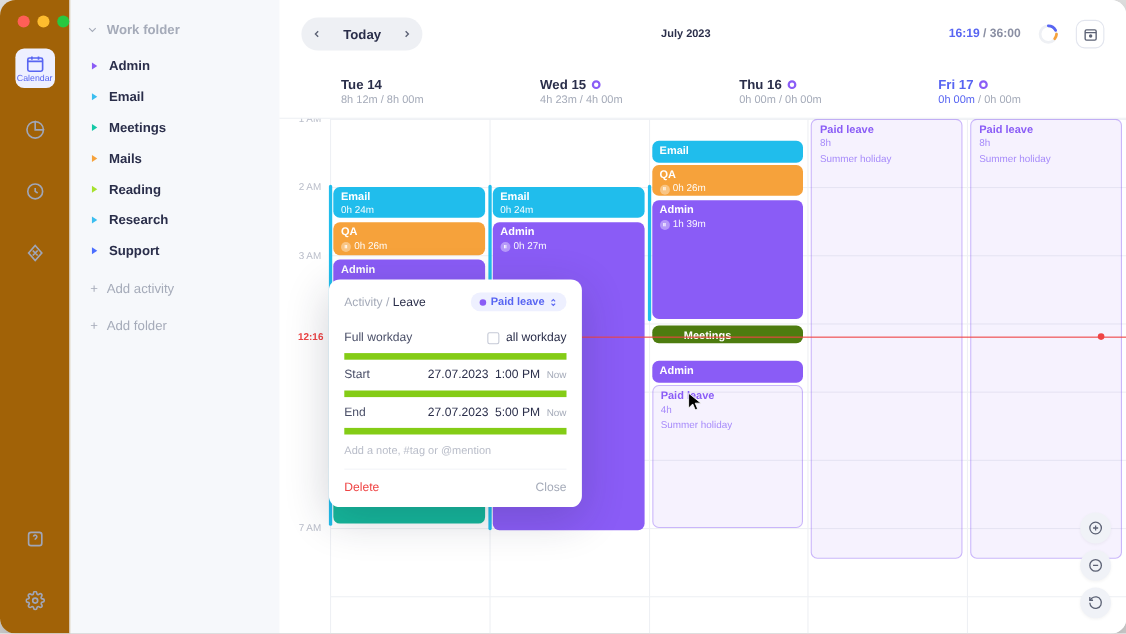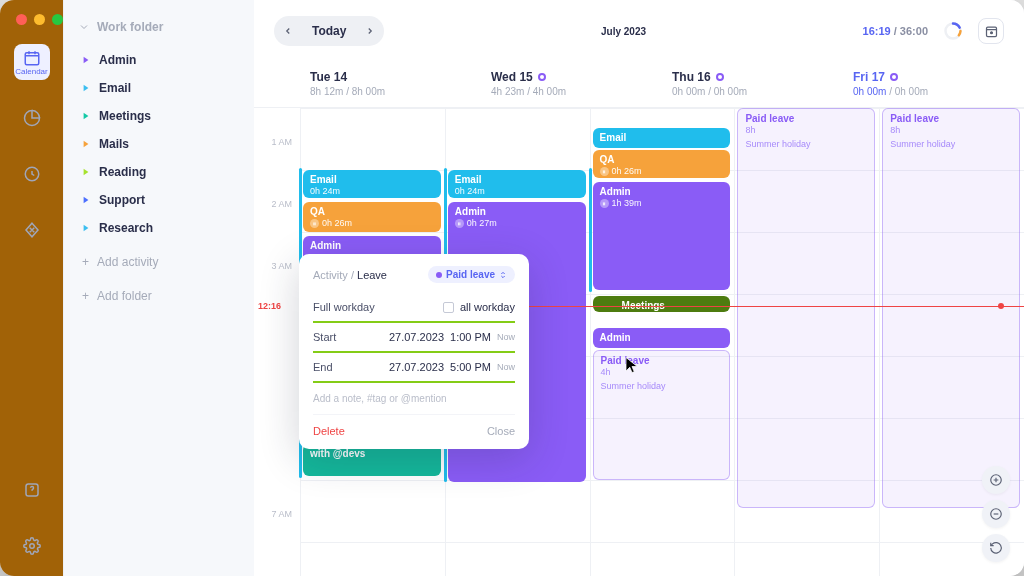--- a/index.html
+++ b/index.html
@@ -35,41 +35,41 @@
 .days-head { display: flex; padding-left: 46px; border-bottom: 1px solid #eef0f4; }
 .day-head { flex: 1; padding: 8px 10px 10px; }
 .day-head .dn { font-size: 12px; font-weight: 700; color: #2a2e4a; display: flex; align-items: center; gap: 5px; }
 .day-head .dt { font-size: 10px; color: #a5abb9; font-weight: 500; margin-top: 2px; }
 .day-head.today .dn { color: #5865f2; }
 .day-head.today .dt .first { color: #5865f2; }
 .dot-o { width: 8px; height: 8px; border: 2px solid #8a5cf6; border-radius: 50%; display: inline-block; }
 
 .grid { flex: 1; display: flex; overflow: hidden; position: relative; }
 .hours-col { width: 46px; flex-shrink: 0; position: relative; }
-.hour-label { position: absolute; right: 8px; font-size: 9px; color: #b9bdc9; transform: translateY(-50%); margin-top: 34px; }
-.now-time { position: absolute; right: 19px; font-size: 9px; color: #ef4444; font-weight: 600; transform: translateY(-50%); }
+.hour-label { position: absolute; right: 8px; font-size: 9px; color: #b9bdc9; transform: translateY(-50%); }
+.now-time { position: absolute; right: 6px; font-size: 9px; color: #ef4444; font-weight: 600; transform: translateY(-50%); }
 .day-cols { flex: 1; display: flex; position: relative; }
 .day-col { flex: 1; border-left: 1px solid #eef0f4; position: relative; }
 .hline { position: absolute; left: 0; right: 0; height: 1px; background: #eef0f4; }
 
 .event { position: absolute; left: 2px; right: 4px; border-radius: 6px; padding: 4px 7px; font-size: 10px; color: #fff; overflow: hidden; cursor: pointer; }
 .event .et { font-weight: 700; font-size: 10px; }
 .event .ed { font-size: 9px; opacity: 0.95; margin-top: 1px; }
 .event.leave { background: rgba(138,92,246,0.08); border: 1px solid rgba(138,92,246,0.4); color: #8a5cf6; }
 .event.leave .ed { color: #a78bfa; opacity: 1; }
 .ovl { position: absolute; left: 46px; right: 0; height: 1px; background: #ef4444; z-index: 10; }
 .ovl::before { content: ''; position: absolute; left: 0; top: -3px; width: 6px; height: 6px; background: #ef4444; border-radius: 50%; }
 .ovl::after { content: ''; position: absolute; right: 20px; top: -3px; width: 6px; height: 6px; background: #ef4444; border-radius: 50%; }
 
 .popup { position: absolute; left: 45px; top: 146px; width: 230px; background: #fff; border-radius: 10px; box-shadow: 0 10px 40px rgba(30,35,60,0.2); padding: 12px 14px; z-index: 30; font-size: 11px; }
 .popup-head { display: flex; align-items: center; justify-content: space-between; margin-bottom: 10px; }
 .popup-head .tabs { color: #a5abb9; }
 .popup-head .tabs .act { color: #2a2e4a; font-weight: 500; }
 .popup-head .tag { background: #eef0ff; color: #5865f2; font-size: 10px; font-weight: 600; padding: 3px 8px; border-radius: 10px; display: flex; align-items: center; gap: 4px; }
-.prow { display: flex; justify-content: space-between; align-items: center; padding: 8px 0; color: #4a4f68; border-bottom: 2px solid #84cc16; }
+.prow { display: flex; justify-content: space-between; align-items: center; padding: 8px 0; color: #4a4f68; border-bottom: 6px solid #84cc16; }
 .prow .r { display: flex; align-items: center; gap: 6px; color: #2a2e4a; }
 .prow .nowlnk { color: #a5abb9; font-size: 9px; cursor: pointer; }
 .note { font-size: 10px; color: #b9bdc9; padding: 10px 0 10px; border-bottom: 1px solid #f3f4f8; }
 .pf { display: flex; justify-content: space-between; padding-top: 10px; font-size: 11px; }
 .pf .del { color: #ef4444; cursor: pointer; font-weight: 500; }
 .pf .cls { color: #a5abb9; cursor: pointer; }
 .cb { width: 11px; height: 11px; border: 1.3px solid #c5c9d6; border-radius: 2px; display: inline-block; }
 
 .zoom-ctrl { position: absolute; right: 14px; bottom: 14px; display: flex; flex-direction: column; gap: 6px; z-index: 20; }
 .zoom-btn { width: 28px; height: 28px; background: #f0f2f7; border-radius: 50%; display: flex; align-items: center; justify-content: center; font-size: 14px; color: #5b6174; cursor: pointer; box-shadow: 0 1px 3px rgba(0,0,0,0.05); }
@@ -173,32 +173,32 @@
           <span class="tri">
             <svg viewBox="0 0 10 10">
               <path d="M2 1l6 4-6 4z" fill="#a6e22e"></path>
             </svg>
           </span>
           <span>Reading</span>
         </div>
         <div class="activity">
           <span class="tri">
             <svg viewBox="0 0 10 10">
+              <path d="M2 1l6 4-6 4z" fill="#3bbef0"></path>
+            </svg>
+          </span>
+          <span>Research</span>
+        </div>
+        <div class="activity">
+          <span class="tri">
+            <svg viewBox="0 0 10 10">
               <path d="M2 1l6 4-6 4z" fill="#4c6fff"></path>
             </svg>
           </span>
           <span>Support</span>
-        </div>
-        <div class="activity">
-          <span class="tri">
-            <svg viewBox="0 0 10 10">
-              <path d="M2 1l6 4-6 4z" fill="#3bbef0"></path>
-            </svg>
-          </span>
-          <span>Research</span>
         </div>
       </div>
     <div class="add-row">
       <span>+</span>
       <span>Add activity</span>
     </div>
     <div class="add-row">
       <span>+</span>
       <span>Add folder</span>
     </div>

